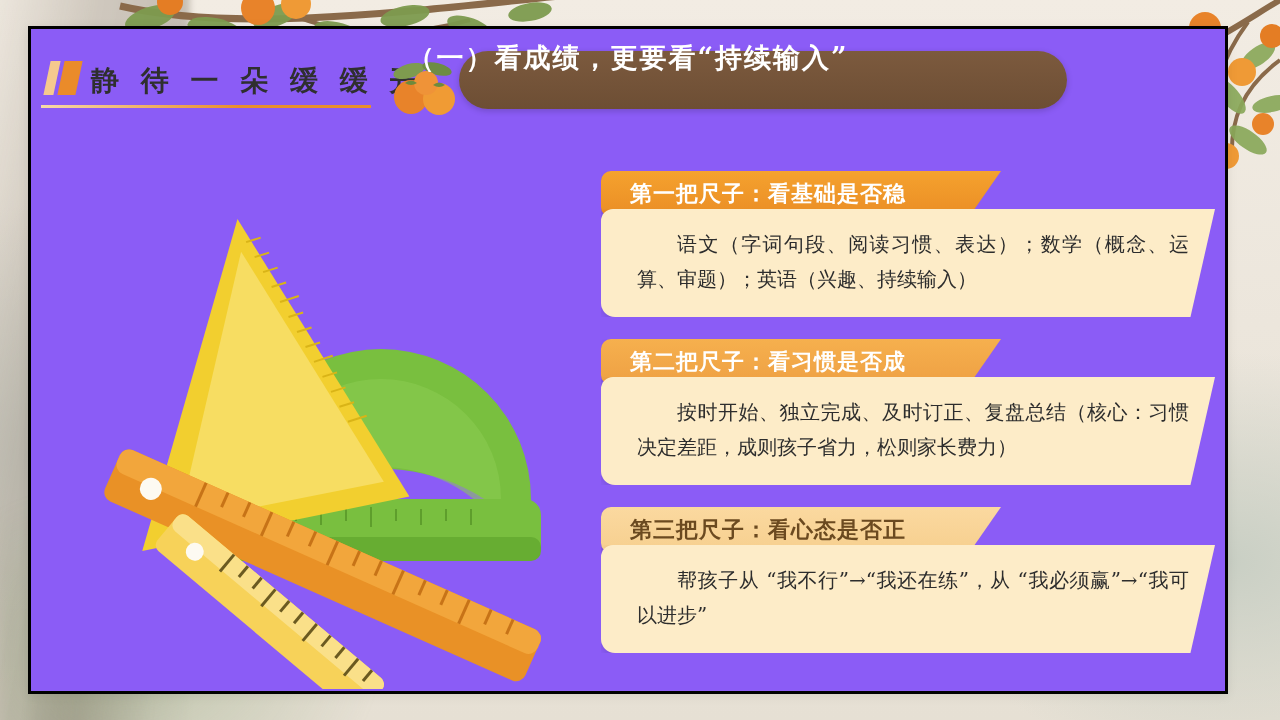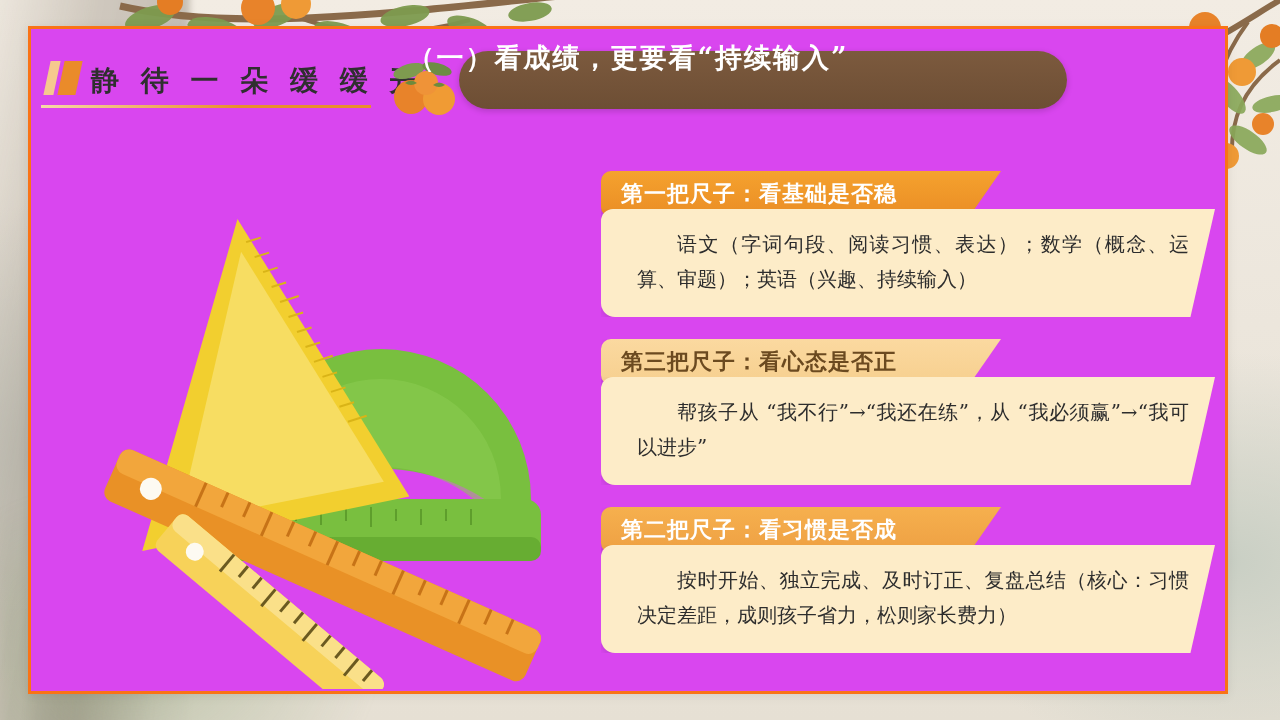--- a/index.html
+++ b/index.html
@@ -50,22 +50,22 @@
     filter: blur(6px);
   }
 
   
   .card {
     position: absolute;
     left: 28px;
     top: 26px;
     width: 1200px;
     height: 668px;
-    background: #d946ef;
-    border: 3px solid #f97316;
+    background: #8b5cf6;
+    border: 3px solid #000000;
     box-sizing: border-box;
     box-shadow: 0 2px 10px rgba(0,0,0,0.08);
   }
 
   
   .hdr-bar {
     position: absolute;
     left: 30px;
     top: 32px;
     width: 18px;
@@ -154,21 +154,21 @@
   .ribbon {
     position: relative;
     height: 46px;
     width: 400px;
     display: flex;
     align-items: center;
     color: #ffffff;
     font-size: 22px;
     font-weight: 700;
     letter-spacing: 1px;
-    padding-left: 20px;
+    padding-left: 29px;
     box-sizing: border-box;
     font-family: "DejaVu Serif", "Liberation Serif", serif;
     clip-path: polygon(0 0, 100% 0, 92% 100%, 0 100%);
     border-radius: 10px 0 0 10px;
     filter: drop-shadow(2px 3px 3px rgba(0,0,0,0.22));
   }
   .ribbon.r1 { background: linear-gradient(180deg, #f5a22e 0%, #ea8d25 100%); }
   .ribbon.r2 { background: linear-gradient(180deg, #f6b04e 0%, #eea043 100%); }
   .ribbon.r3 { background: linear-gradient(180deg, #fbd9a0 0%, #f6cf8e 100%); color: #6b4a20; }
 
@@ -357,28 +357,28 @@
     <div class="blocks">
 
       <div class="block">
         <div class="ribbon r1">第一把尺子：看基础是否稳</div>
         <div class="body-card">
           <p>语文（字词句段、阅读习惯、表达）；数学（概念、运算、审题）；英语（兴趣、持续输入）</p>
         </div>
       </div>
 
       <div class="block">
+        <div class="ribbon r2">第二把尺子：看习惯是否成</div>
+        <div class="body-card">
+          <p>按时开始、独立完成、及时订正、复盘总结（核心：习惯决定差距，成则孩子省力，松则家长费力）</p>
+        </div>
+      </div>
+
+      <div class="block">
         <div class="ribbon r3">第三把尺子：看心态是否正</div>
         <div class="body-card">
           <p>帮孩子从 “我不行”→“我还在练”，从 “我必须赢”→“我可以进步”</p>
         </div>
       </div>
 
-      <div class="block">
-        <div class="ribbon r2">第二把尺子：看习惯是否成</div>
-        <div class="body-card">
-          <p>按时开始、独立完成、及时订正、复盘总结（核心：习惯决定差距，成则孩子省力，松则家长费力）</p>
-        </div>
-      </div>
-
     </div>
   </div>
 </div>
 
 </body></html>

